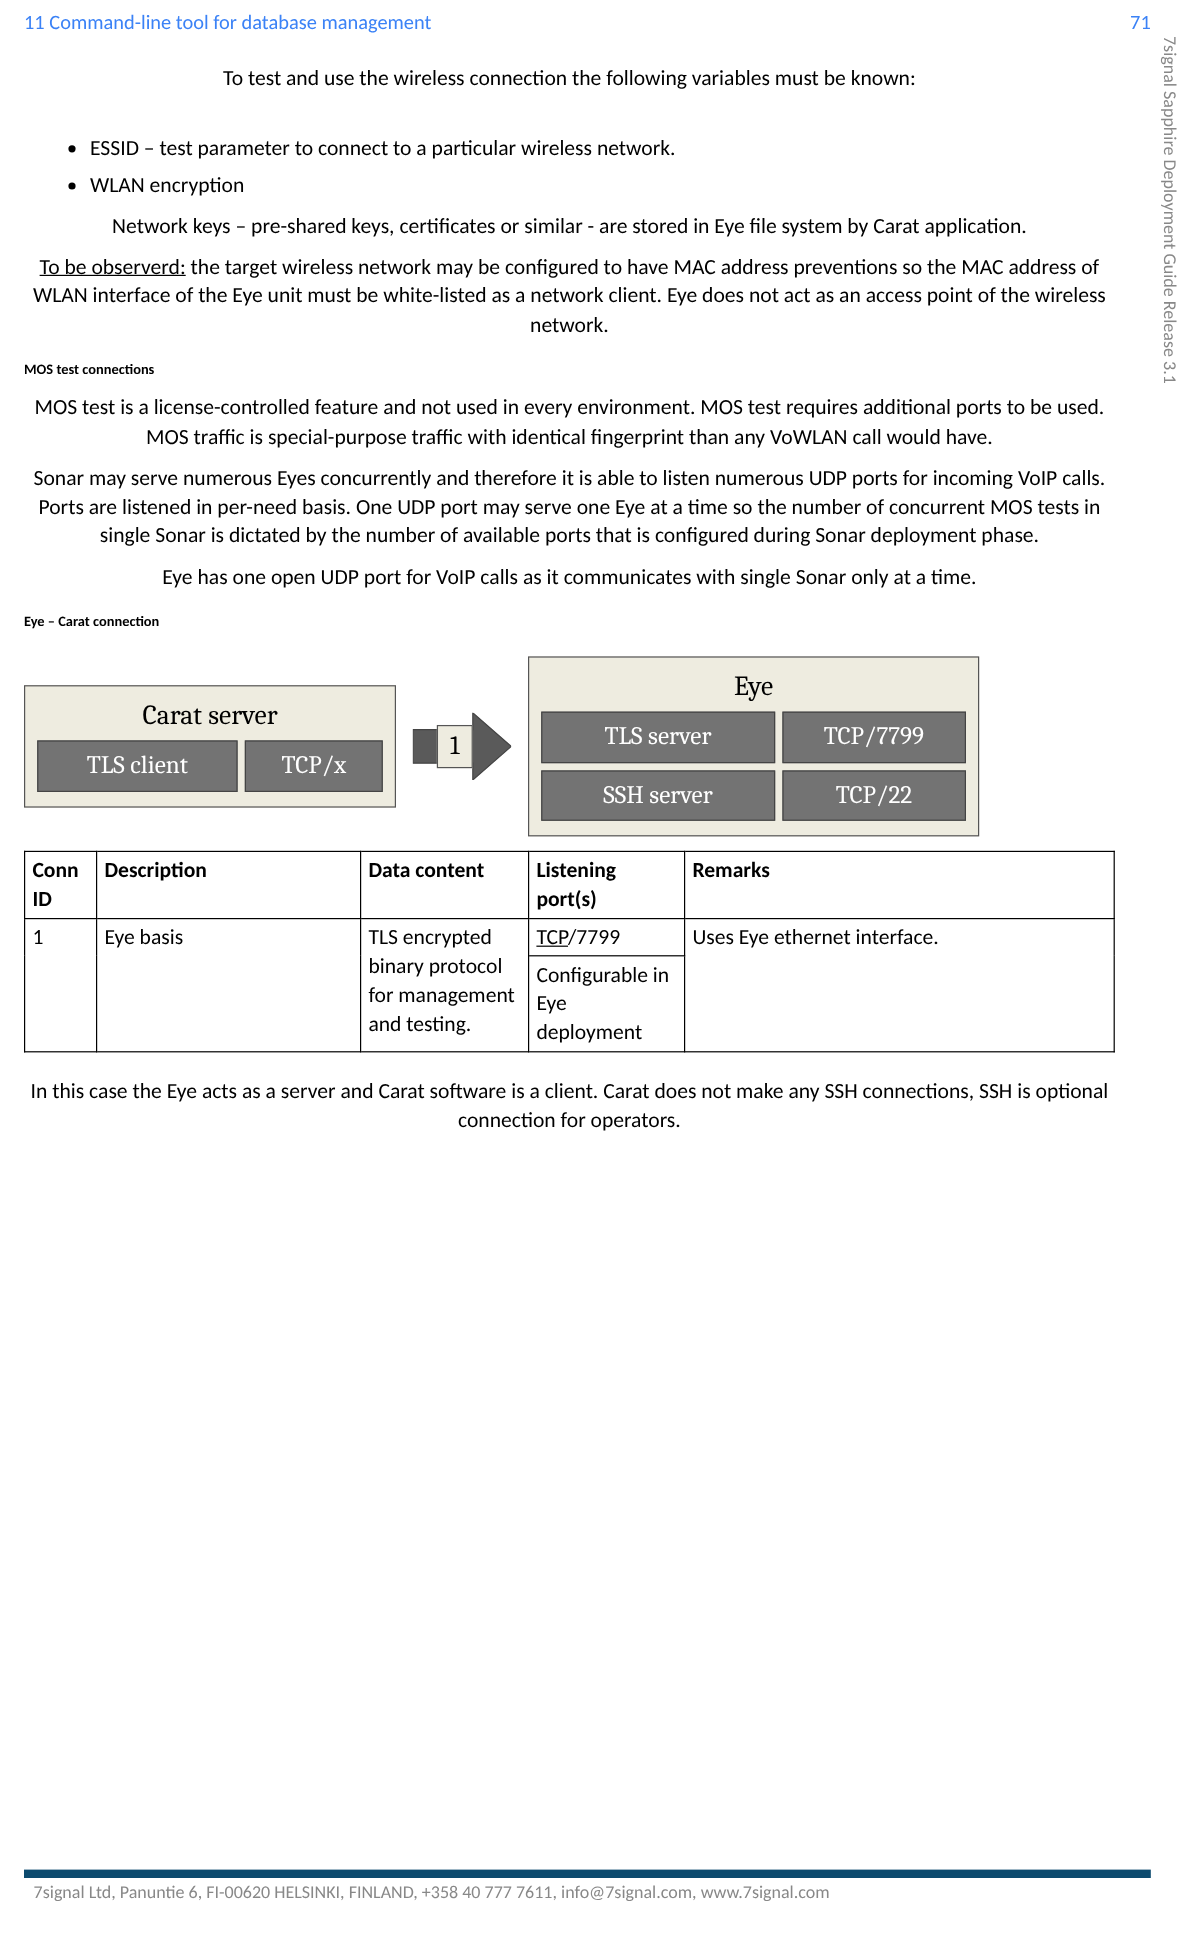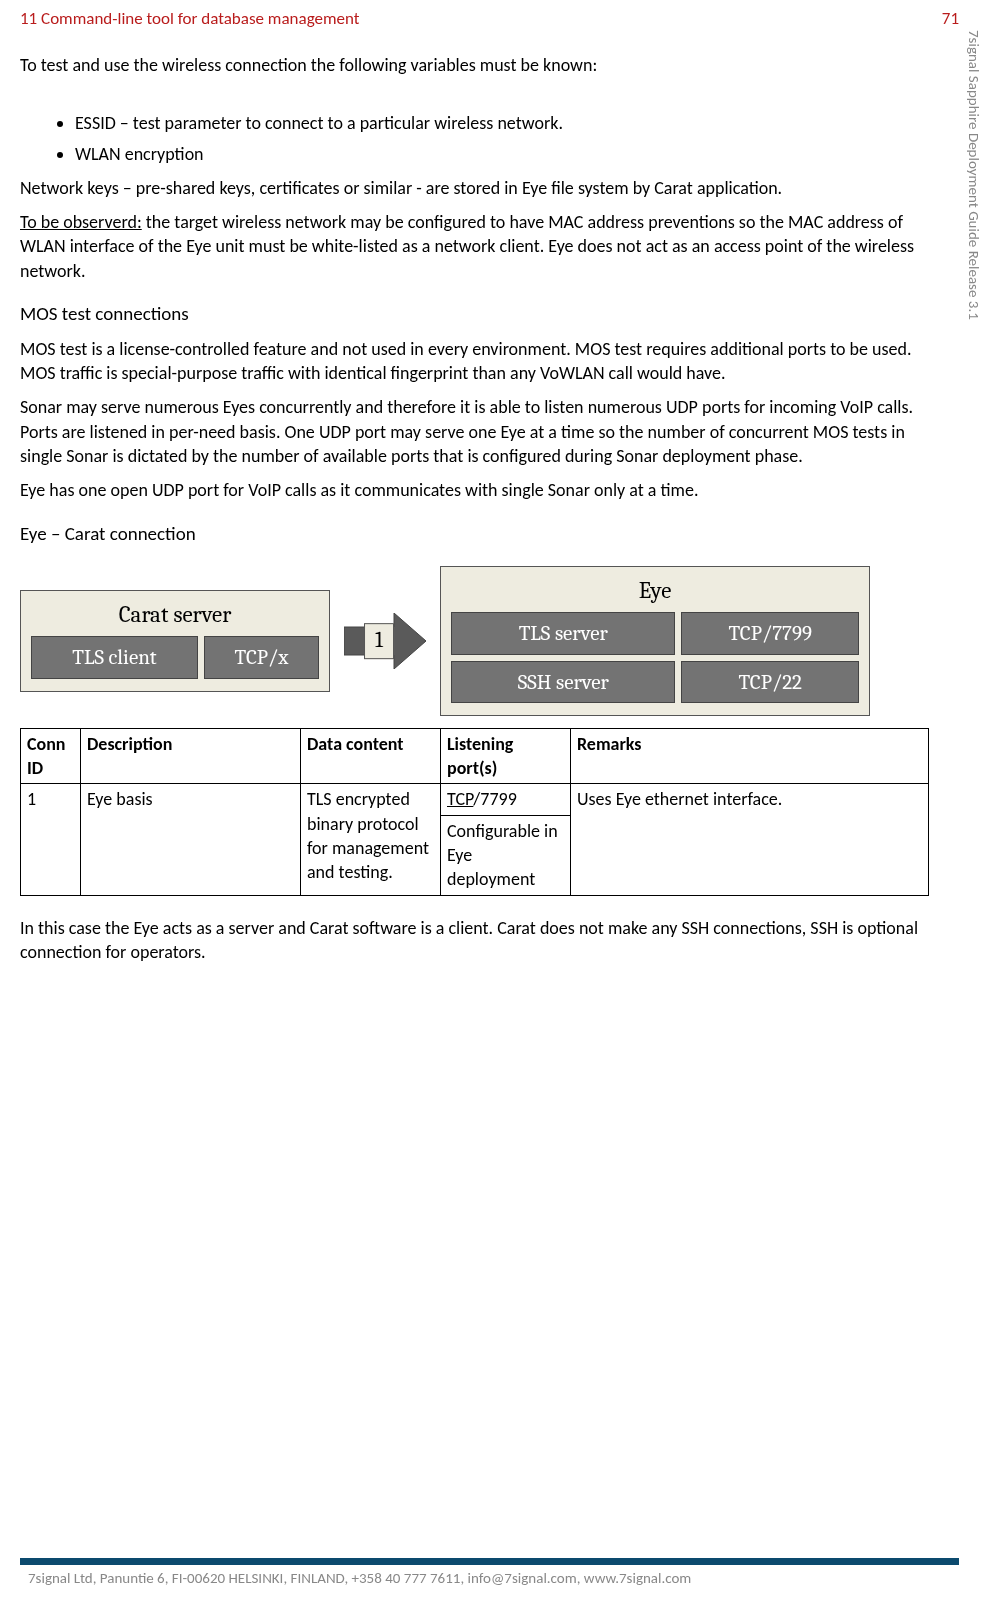--- a/index.html
+++ b/index.html
@@ -9,58 +9,58 @@
     color: #000;
     background: #fff;
     width: 989px;
     height: 1617px;
     position: relative;
     padding: 8px 30px 0 20px;
   }
   .header-row {
     display: flex;
     justify-content: space-between;
-    color: #b91c1c;
+    color: #3b82f6;
     font-size: 17px;
     padding-bottom: 4px;
     text-align: center;
   }
   .content {
     padding: 20px 30px 0 0;
     line-height: 1.35;
   }
-  .content p { margin-bottom: 10px; }
+  .content p { margin-bottom: 10px; text-align: center; }
   .content ul {
     list-style: disc;
     padding-left: 55px;
     margin-bottom: 10px;
     margin-top: 34px;
   }
   .content ul li { margin-bottom: 6px; }
   h2 {
-    font-size: 19px;
-    font-weight: normal;
+    font-size: 12px;
+    font-weight: bold;
     margin: 18px 0 10px 0;
   }
   .underline { text-decoration: underline; }
 
   
   .diagram {
     display: flex;
     align-items: center;
     gap: 14px;
     margin: 20px 0 0 0;
   }
   .box-group {
     border: 1.5px solid #555;
     background: #eeece0;
     padding: 8px 10px 12px 10px;
   }
   .box-group.left { width: 310px; }
-  .box-group.right { width: 430px; }
+  .box-group.right { width: 376px; }
   .group-title {
     font-family: Cambria, Georgia, serif;
     font-size: 23px;
     text-align: center;
     margin-bottom: 6px;
   }
   .inner-row {
     display: flex;
     gap: 6px;
     margin-bottom: 6px;

